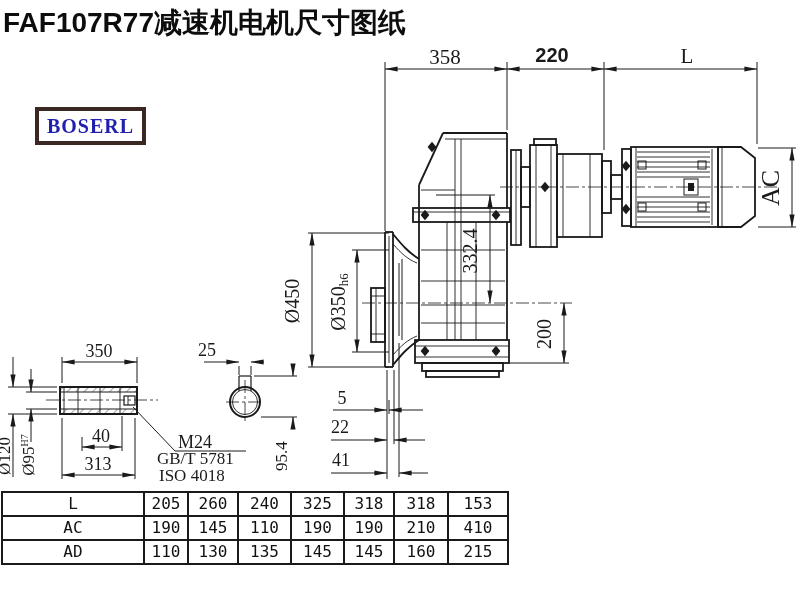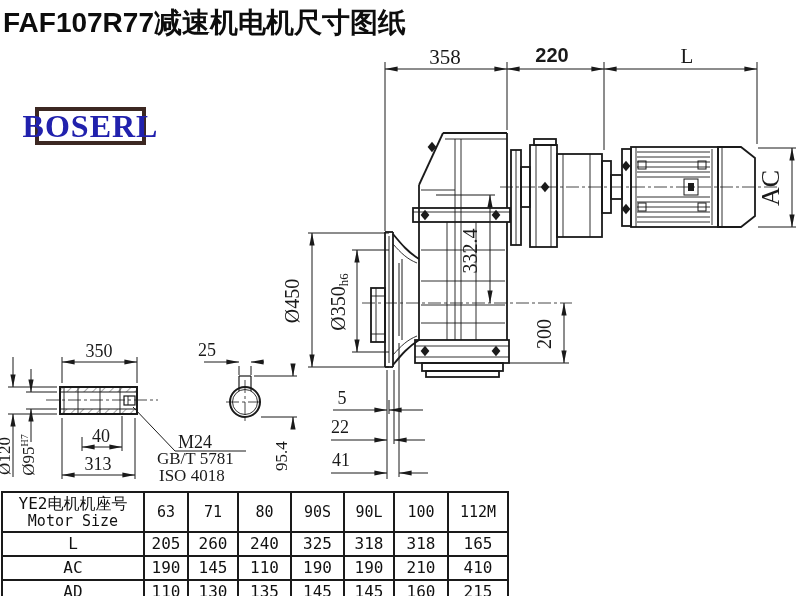--- a/index.html
+++ b/index.html
@@ -11,21 +11,21 @@
     position:absolute;left:3px;top:4px;margin:0;
     font-size:28px;font-weight:bold;color:#0d0d0d;letter-spacing:0px;
     font-family:"Liberation Sans",sans-serif;white-space:nowrap;text-align:center;
   }
   .logo-box{
     position:absolute;left:35px;top:107px;width:103px;height:30px;
     border:4px solid #3c2822;background:#ffffff;
     display:flex;align-items:center;justify-content:center;
   }
   .logo-text{
-    font-family:"Liberation Serif",serif;font-weight:bold;font-size:32px;
+    font-family:"Liberation Serif",serif;font-weight:bold;font-size:20px;
     color:#2121ad;letter-spacing:1px;line-height:1;
   }
   svg.drawing{position:absolute;left:0;top:0;}
   svg text{font-family:"Liberation Serif",serif;fill:#1a1a1a;}
   .dim-bold{font-family:"Liberation Sans",sans-serif;font-weight:bold;}
   table.size-table{
     position:absolute;left:1px;top:491px;width:506px;
     border-collapse:collapse;table-layout:fixed;
     font-family:"DejaVu Sans Mono","Liberation Mono",monospace;
     color:#111;background:#fff;
@@ -297,41 +297,28 @@
       <col style="width:44px">
       <col style="width:50px">
       <col style="width:53px">
     <col style="width:53px">
       <col style="width:50px">
       <col style="width:54px">
       <col style="width:60px">
   </colgroup>
   <tbody>
     <tr>
-      <td class="hdr">
-        <div class="cn">YE2电机机座号</div>
-        <div>Motor Size</div>
-      </td>
-      <td class="hdr">63</td>
-      <td class="hdr">71</td>
-      <td class="hdr">80</td>
-      <td class="hdr">90S</td>
-      <td class="hdr">90L</td>
-      <td class="hdr">100</td>
-      <td class="hdr">112M</td>
-    </tr>
-    <tr>
       <td>L</td>
       <td>205</td>
       <td>260</td>
       <td>240</td>
       <td>325</td>
       <td>318</td>
       <td>318</td>
-      <td>165</td>
+      <td>153</td>
     </tr>
     <tr>
       <td>AC</td>
       <td>190</td>
       <td>145</td>
       <td>110</td>
       <td>190</td>
       <td>190</td>
       <td>210</td>
       <td>410</td>

